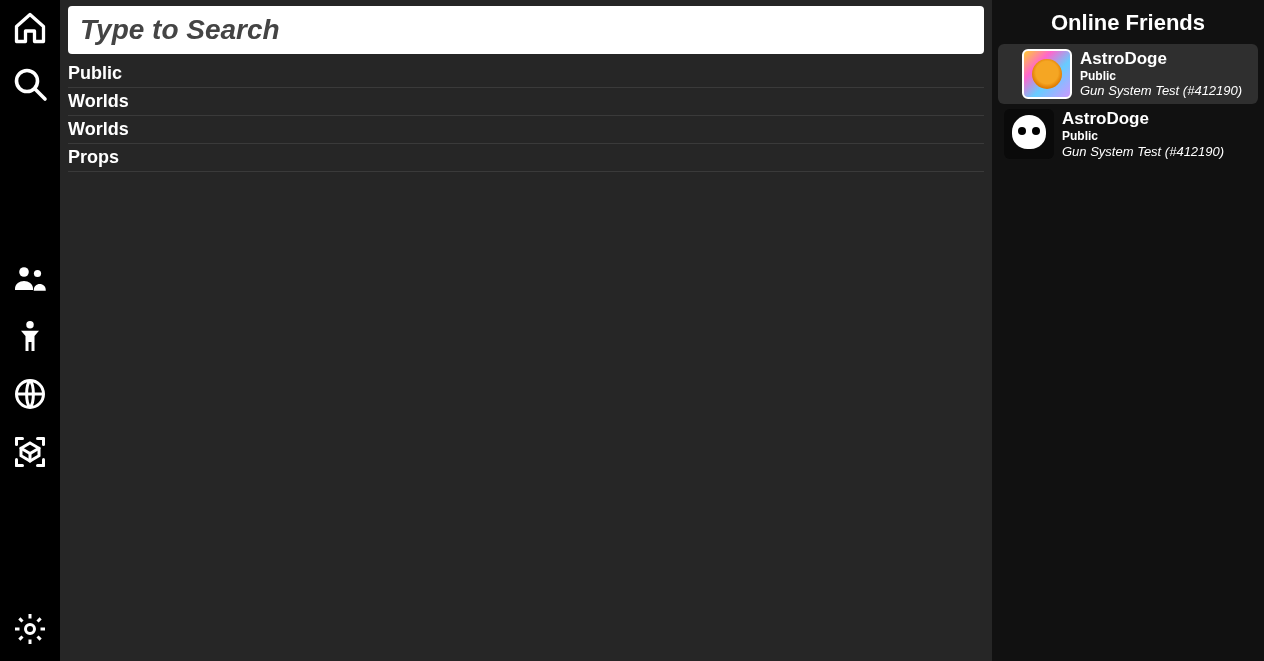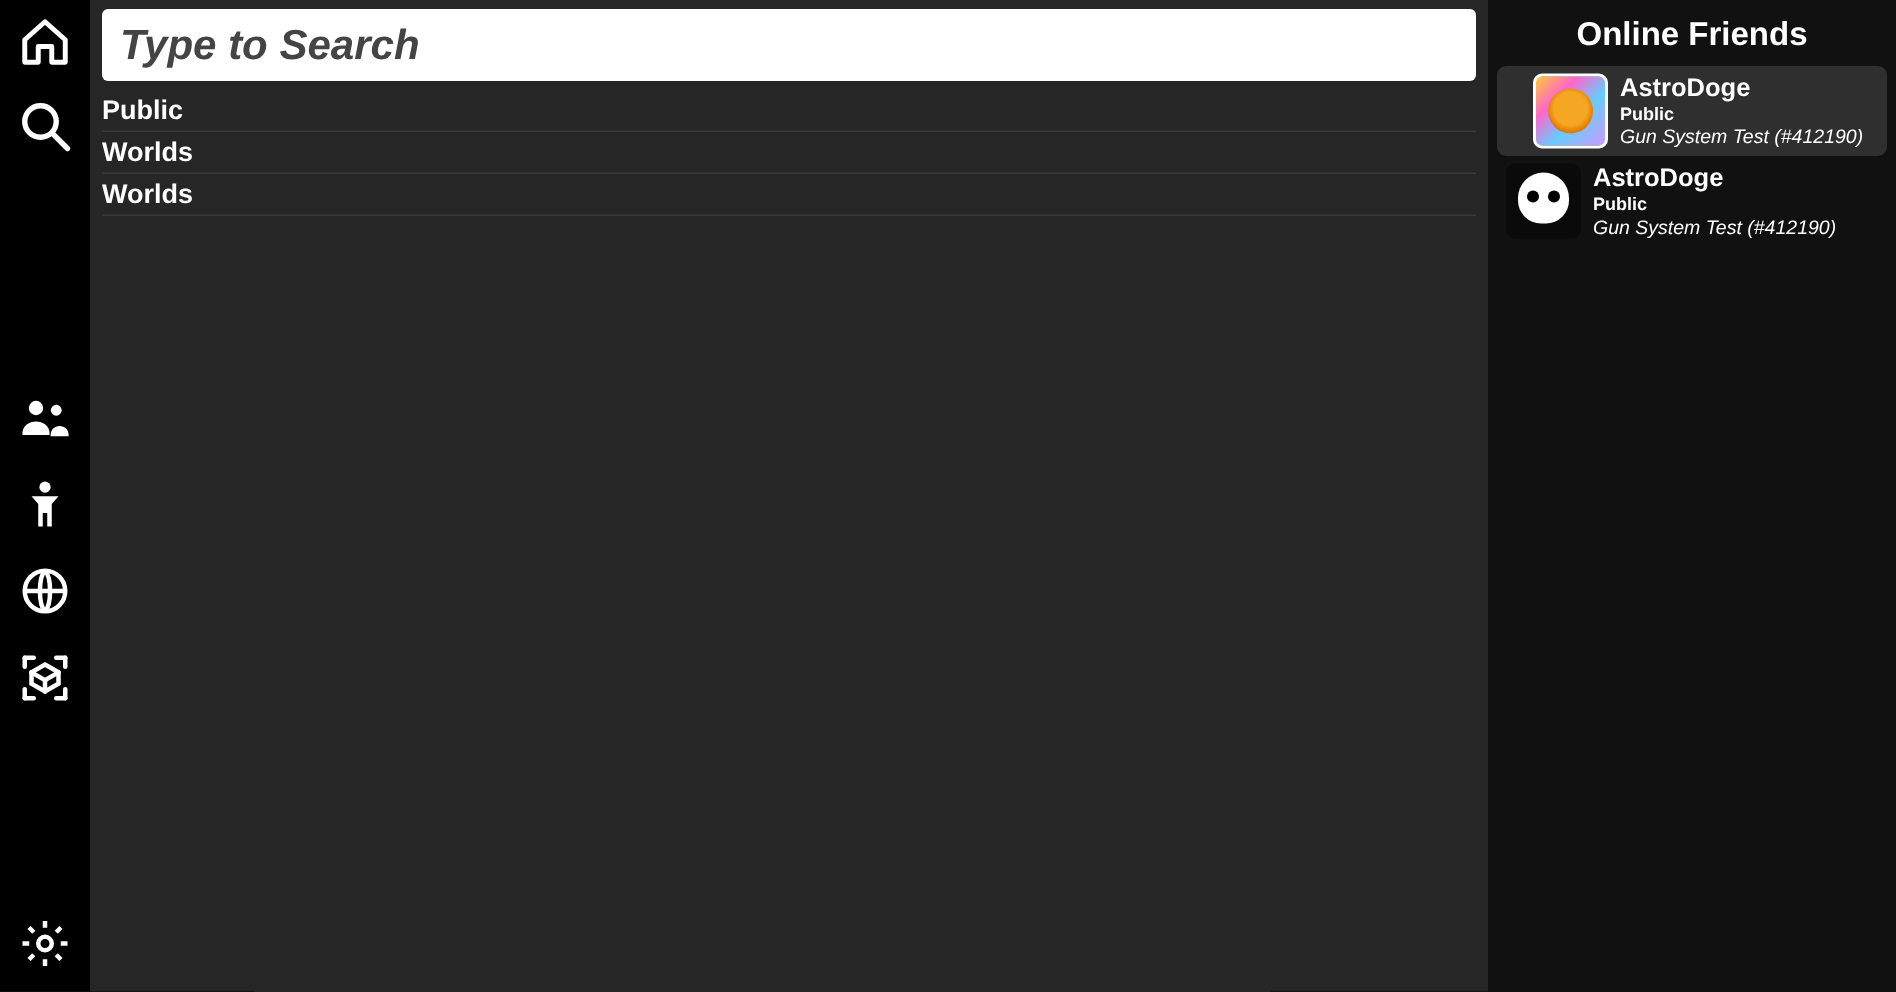--- a/index.html
+++ b/index.html
@@ -202,20 +202,21 @@
     </div>
   </div>
 </nav>
 
 <main class="main">
   <input class="search-box" type="text" placeholder="Type to Search" style="">
   <div class="categories">
     <div class="cat-row"><span>Public</span></div>
     <div class="cat-row"><span>Worlds</span></div>
     <div class="cat-row"><span>Worlds</span></div>
+    <div class="cat-row"><span>Props</span></div>
   </div>
 </main>
 
 <aside class="friends">
   <div class="friends-title">Online Friends</div>
 
   <div class="friend-card selected">
     <div class="avatar avatar-astrodoge"></div>
     <div class="friend-info">
       <span class="friend-name">AstroDoge</span>

